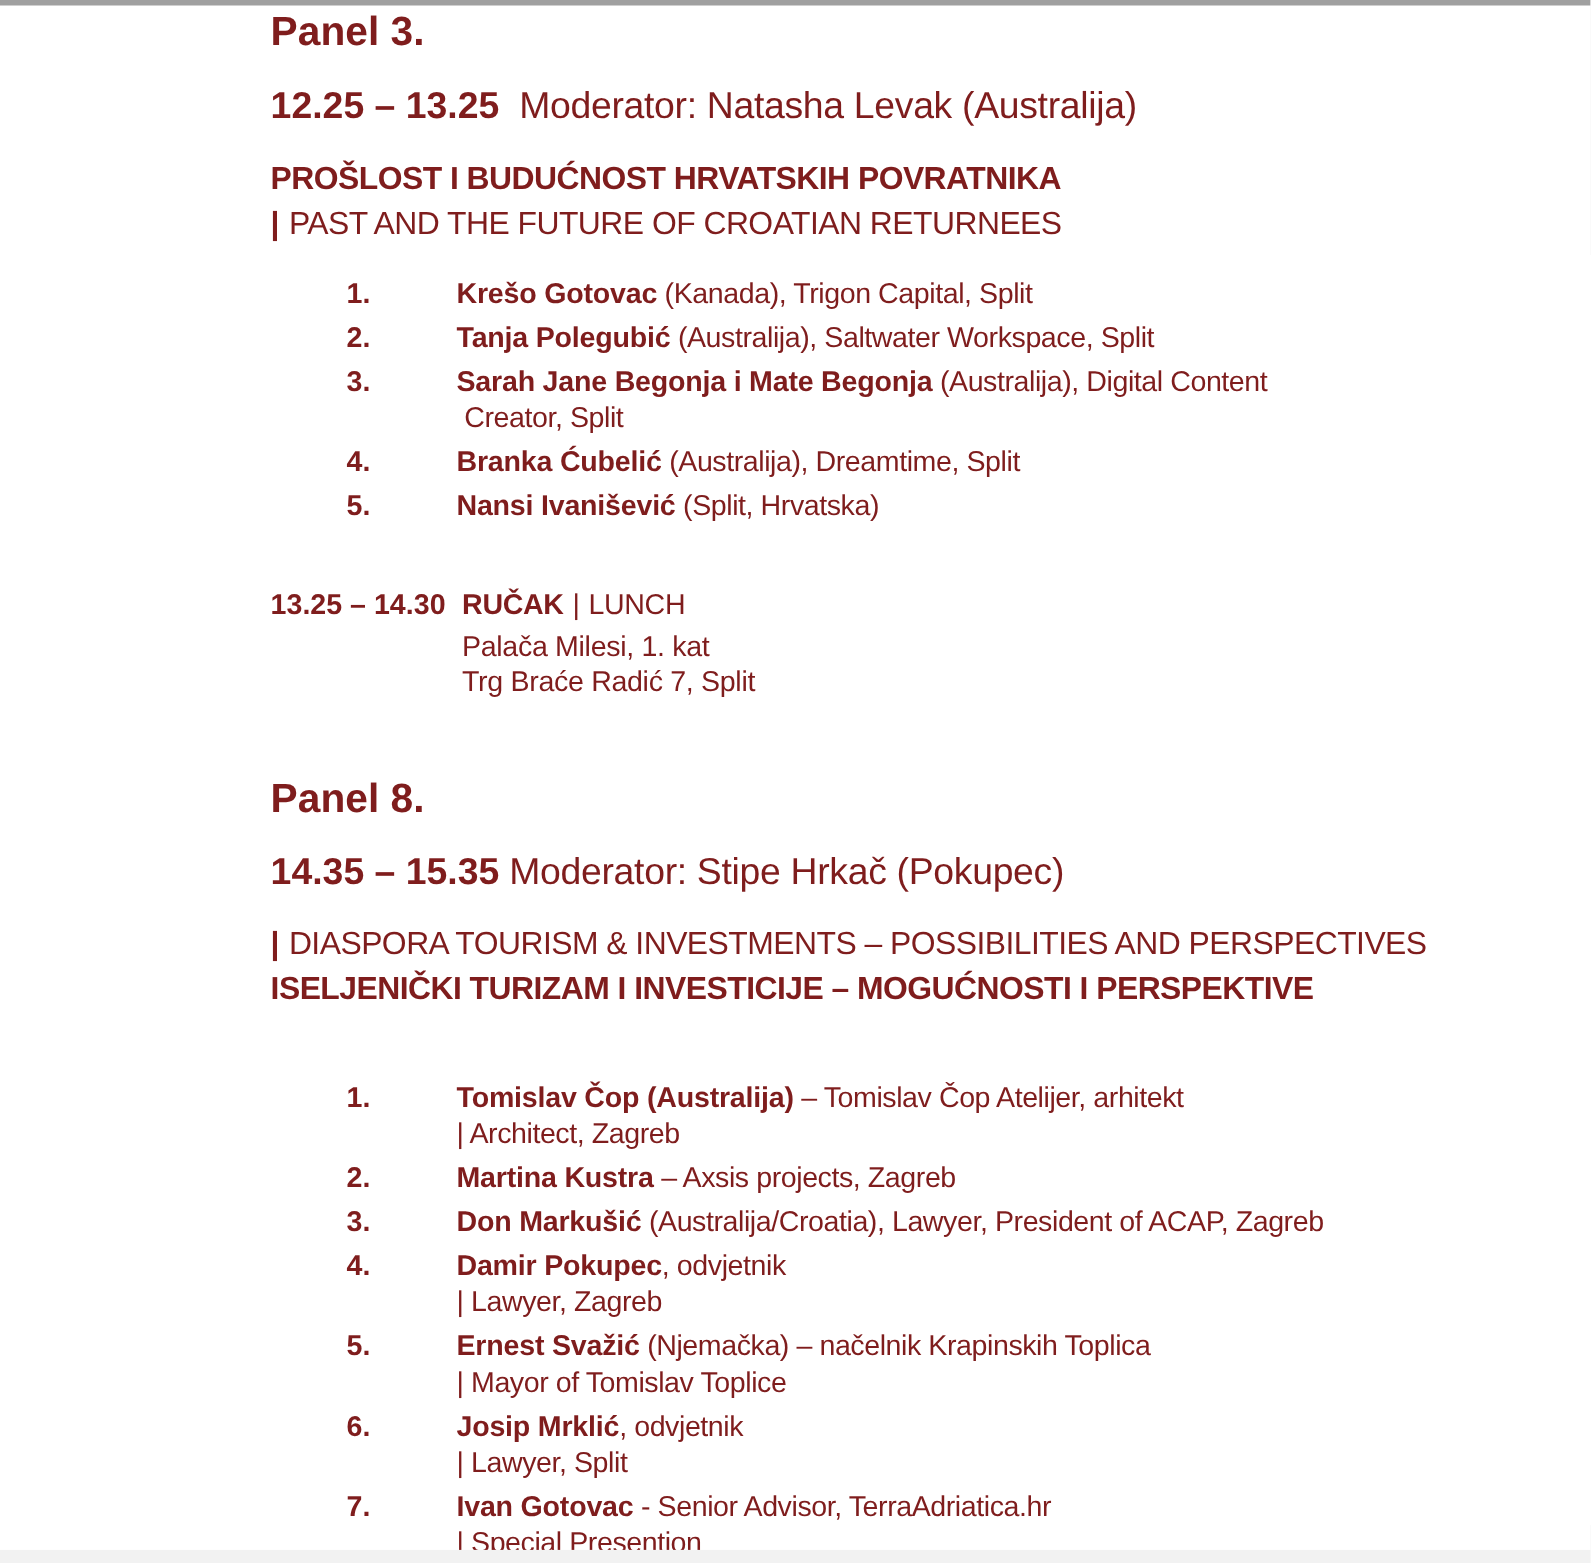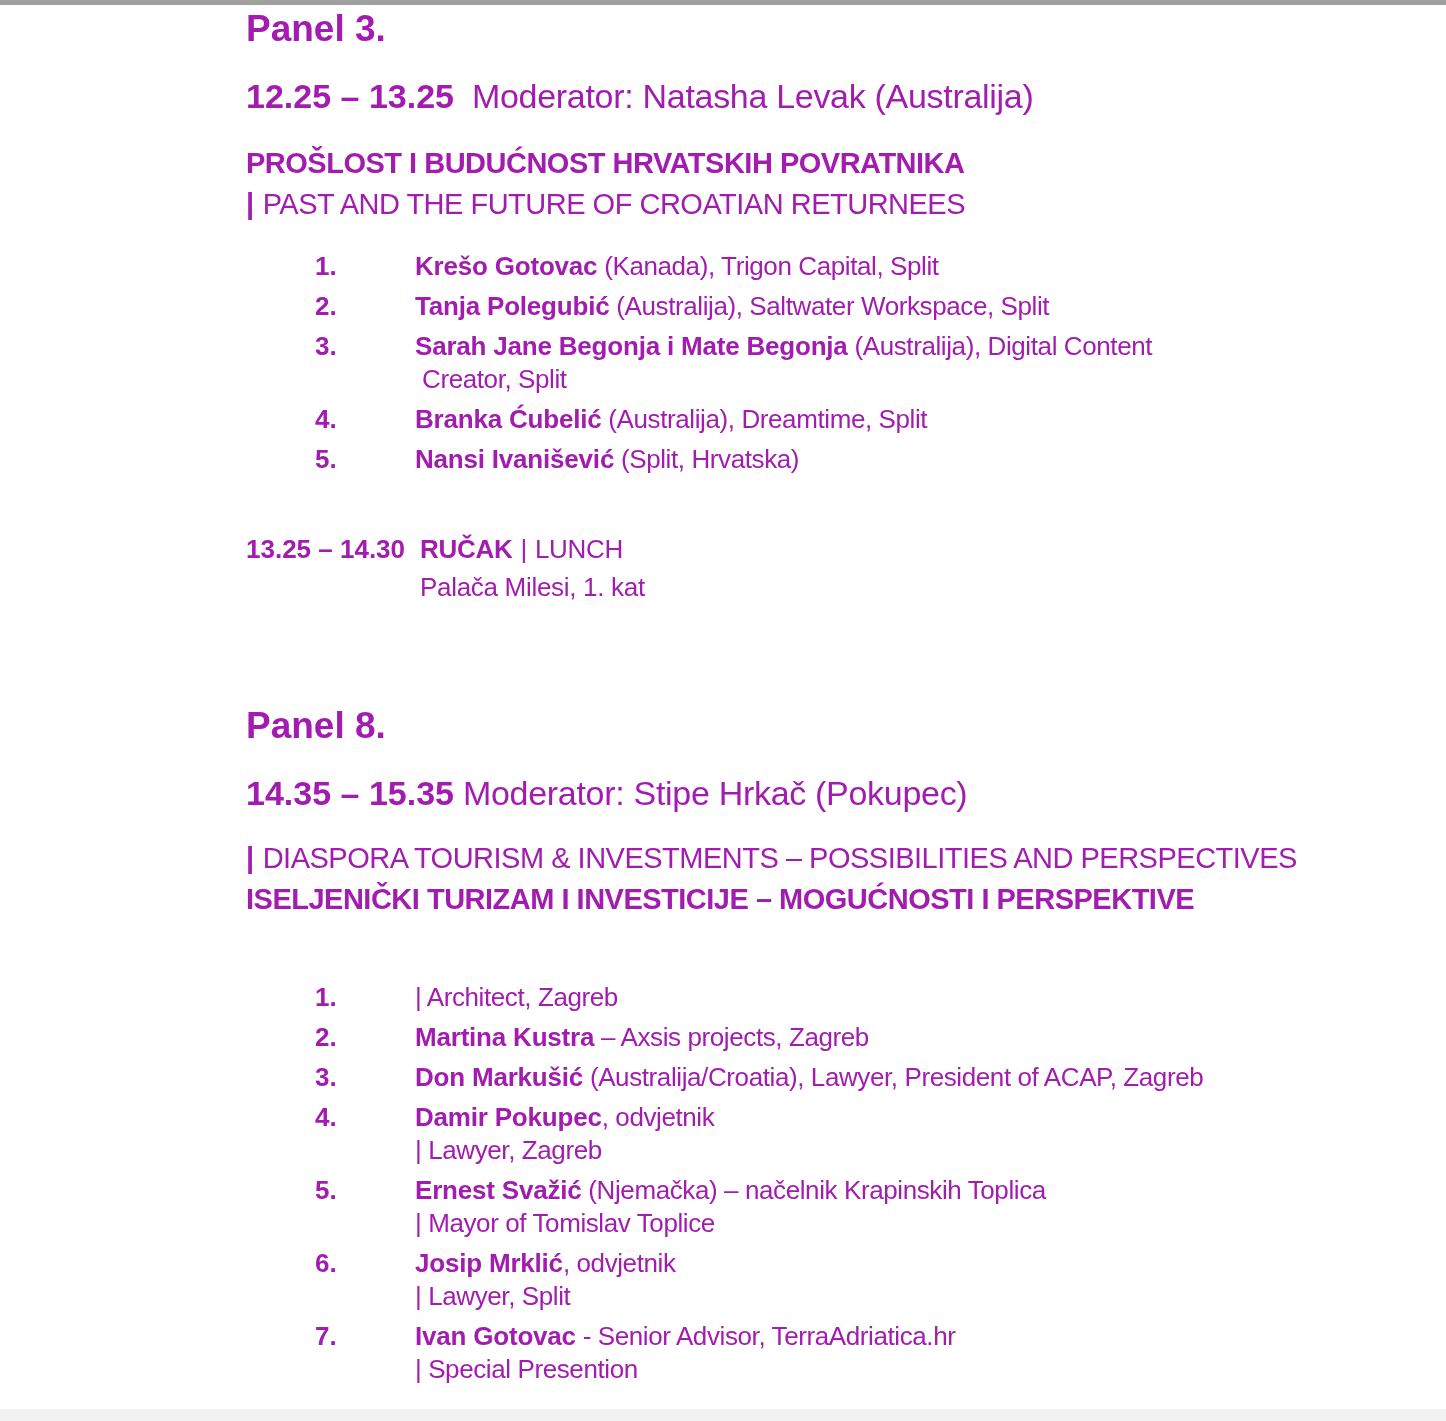--- a/index.html
+++ b/index.html
@@ -3,21 +3,21 @@
 <meta charset="utf-8">
 <style>
   html, body { margin: 0; padding: 0; }
   body { background: #e8e8e8; }
   .page {
     position: relative;
     width: 1446px;
     height: 1421px;
     background: #ffffff;
     font-family: "Liberation Sans", "DejaVu Sans", sans-serif;
-    color: #a21caf;
+    color: #7f1d1d;
     overflow: hidden;
   }
   .strip-top {
     position: absolute; top: 0; left: 0; width: 100%; height: 5px;
     background: #a0a0a0;
   }
   .strip-bottom {
     position: absolute; bottom: 0; left: 0; width: 100%; height: 12px;
     background: #f2f2f2;
   }
@@ -105,35 +105,37 @@
       <div class="s-text">
           <div class="s-line"><span class="s-name">Nansi Ivanišević</span><span> (Split, Hrvatska)</span></div>
         </div>
     </div>
   </div>
 
   <div class="abs lunch-line1" style="left:246px; top:533px;"><span class="lunch-time">13.25 – 14.30</span><span class="lunch-hr">RUČAK</span><span class="lunch-pipe">|</span><span>LUNCH</span></div>
 
   <div class="abs lunch-addr" style="left:420px; top:571px;">
     <div>Palača Milesi, 1. kat</div>
+    <div>Trg Braće Radić 7, Split</div>
   </div>
 
   <div class="abs panel-title" style="left:246px; top:706px;">Panel 8.</div>
 
   <div class="abs time-row" style="left:246px; top:777px;"><span class="time-label">14.35 – 15.35</span><span class="gap-narrow"></span><span class="mod-label">Moderator: Stipe Hrkač (Pokupec)</span></div>
 
   <div class="abs heading" style="left:246px; top:838px;">
     <div class="h-line h-en"><span class="sub-pipe">|</span><span>DIASPORA TOURISM &amp; INVESTMENTS – POSSIBILITIES AND PERSPECTIVES</span></div>
     <div class="h-line h-hr">ISELJENIČKI TURIZAM I INVESTICIJE – MOGUĆNOSTI I PERSPEKTIVE</div>
   </div>
 
   <div class="abs speaker-list" style="left:315px; top:981px;">
     <div class="speaker">
       <div class="s-num">1.</div>
       <div class="s-text">
+          <div class="s-line"><span class="s-name">Tomislav Čop (Australija)</span><span> – Tomislav Čop Atelijer, arhitekt</span></div>
           <div class="s-line2">| Architect, Zagreb</div>
         </div>
     </div>
     <div class="speaker">
       <div class="s-num">2.</div>
       <div class="s-text">
           <div class="s-line"><span class="s-name">Martina Kustra</span><span> – Axsis projects, Zagreb</span></div>
         </div>
     </div>
     <div class="speaker">

